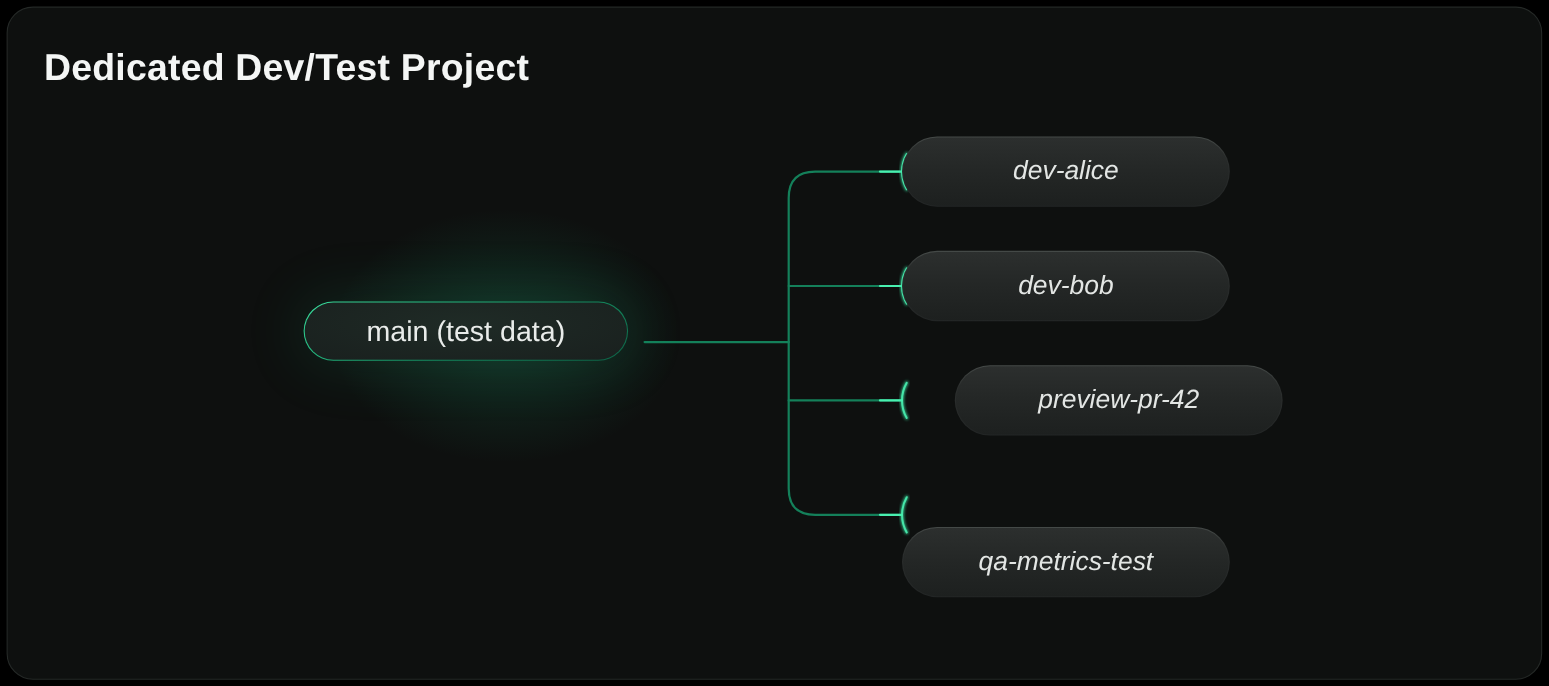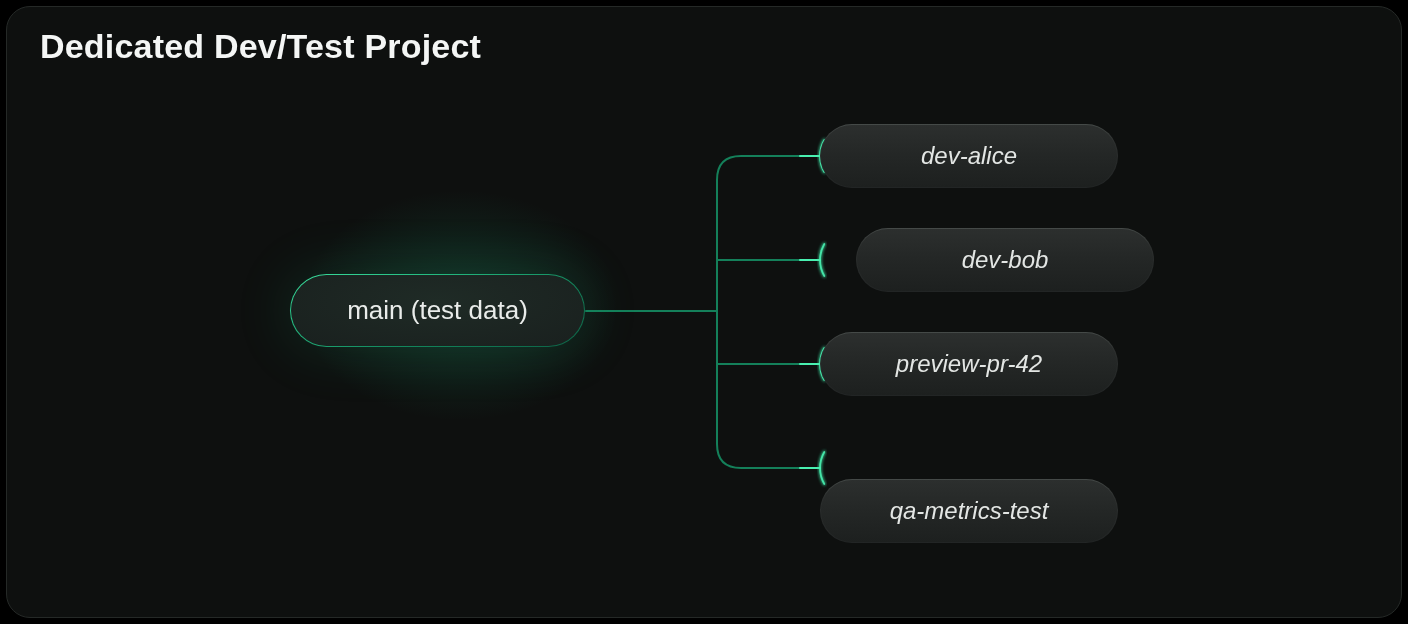--- a/index.html
+++ b/index.html
@@ -16,21 +16,21 @@
     position: absolute;
     inset: 6px;
     background: #0e100f;
     border: 1px solid #252927;
     border-radius: 24px;
     box-sizing: border-box;
   }
   .title {
     position: absolute;
     left: 40px;
-    top: 27px;
+    top: 43px;
     font-size: 34px;
     font-weight: 700;
     color: #f4f6f5;
     letter-spacing: 0.2px;
     z-index: 5;
   }
   .root-halo {
     position: absolute;
     left: 240px;
     top: 155px;
@@ -60,24 +60,24 @@
     width: 100%;
     height: 100%;
     border-radius: 999px;
     display: flex;
     align-items: center;
     justify-content: center;
     box-sizing: border-box;
     white-space: nowrap;
   }
   .root-node {
-    left: 290px;
+    left: 276px;
     top: 274px;
     width: 295px;
-    height: 73px;
+    height: 54px;
     background: linear-gradient(160deg,
       #3bdf9e 0%, #25bc82 28%, #13875d 62%, #0d6145 100%);
     box-shadow: 0 0 55px 6px rgba(32, 190, 130, 0.12);
   }
   .root-node .pill-inner {
     background: radial-gradient(130% 170% at 50% 36%,
       #1f2b26 0%, #1a211f 48%, #151918 100%);
     color: #e9ecea;
     font-size: 26px;
   }
@@ -89,22 +89,22 @@
       #454a48 0%, #2c2f2e 30%, #222525 100%);
   }
   .child-node .pill-inner {
     background: linear-gradient(180deg,
       #2c2f2e 0%, #242726 48%, #1d201f 100%);
     color: #e3e6e4;
     font-size: 24px;
     font-style: italic;
   }
   .child-0 { top: 124px; }
-  .child-1 { top: 228px; margin-left: 36px; }
-  .child-2 { top: 332px; }
+  .child-1 { top: 228px; }
+  .child-2 { top: 332px; margin-left: 48px; }
   .child-3 { top: 436px; margin-top: 43px; }
 </style>
 </head>
 <body>
 
 <div class="card"></div>
 
 <div class="title">Dedicated Dev/Test Project</div>
 
 <div class="root-halo"></div>

